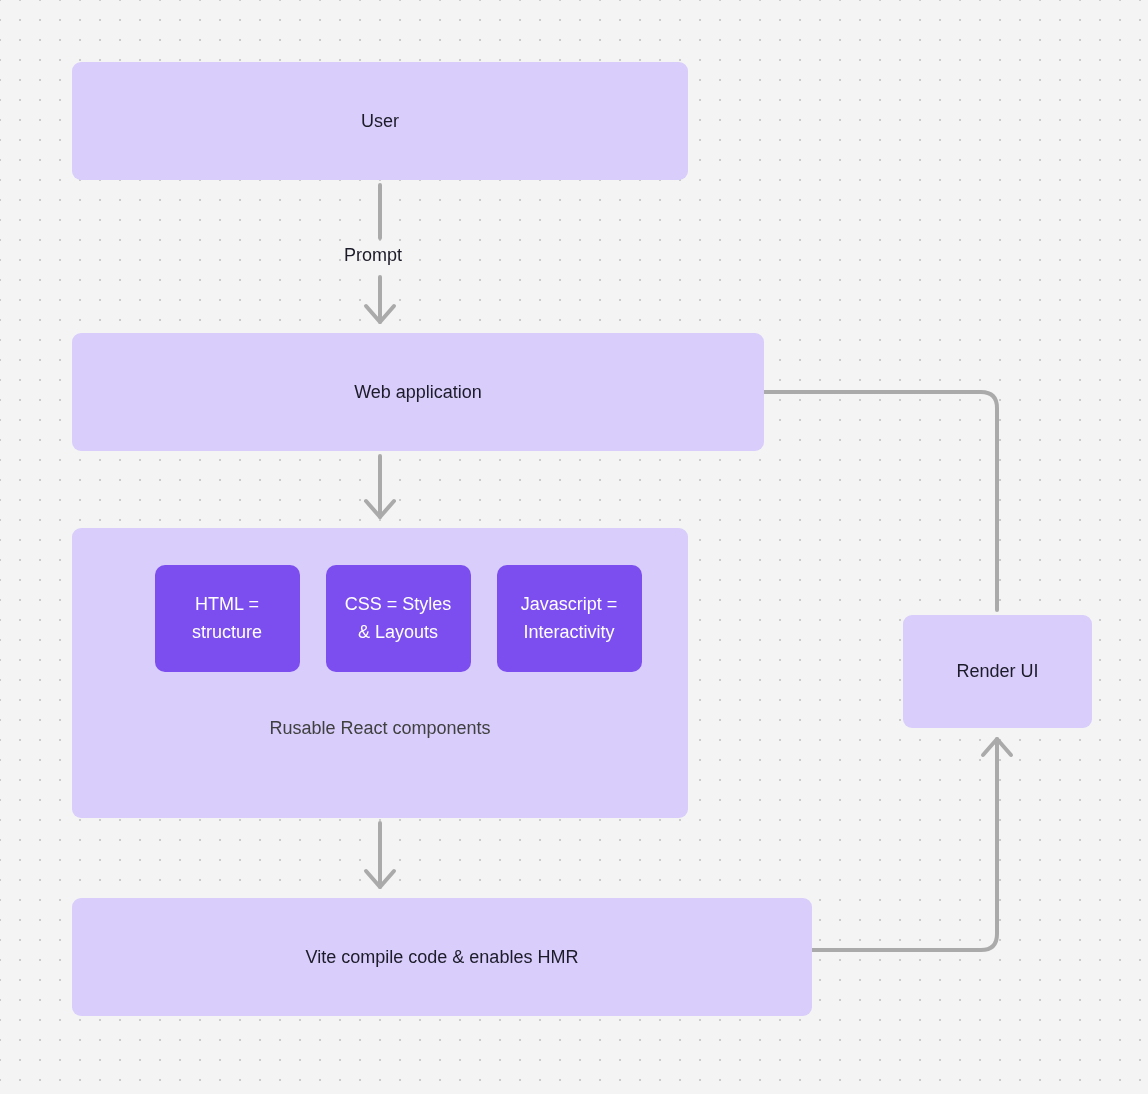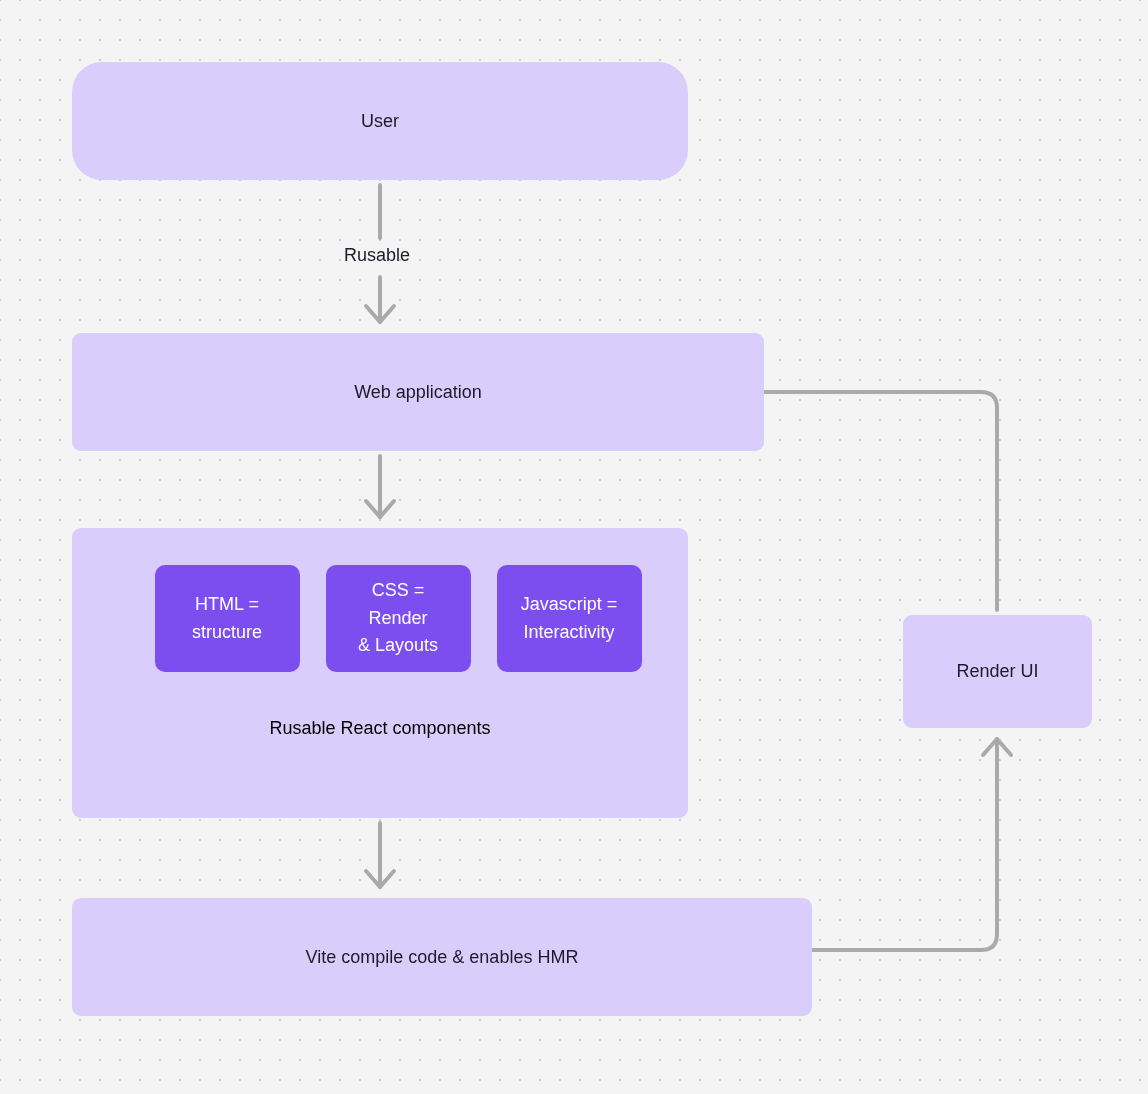--- a/index.html
+++ b/index.html
@@ -39,21 +39,21 @@
     justify-content: center;
     color: #1c1b29;
     font-size: 18px;
     line-height: 1.35;
     text-align: center;
   }
   .node-label {
     display: block;
     padding: 0 14px;
   }
-  #node-user        { left: 72px;  top: 62px;  width: 616px; height: 118px; border-radius: 30px; }
+  #node-user        { left: 72px;  top: 62px;  width: 616px; height: 118px; }
   #node-webapp      { left: 72px;  top: 333px; width: 692px; height: 118px; }
   #node-components  { left: 72px;  top: 528px; width: 616px; height: 290px; align-items: flex-start; justify-content: flex-start; }
   #node-vite        { left: 72px;  top: 898px; width: 740px; height: 118px; }
   #node-render      { left: 903px; top: 615px; width: 189px; height: 113px; }
 
   .chip-row {
     position: absolute;
     left: 0;
     top: 37px;
     width: 652px;
@@ -77,21 +77,21 @@
   }
   .chip span { display: block; padding: 0 8px; }
 
   .group-caption {
     position: absolute;
     left: 0;
     top: 188px;
     width: 616px;
     text-align: center;
     font-size: 18px;
-    color: #000000;
+    color: #404040;
   }
 
   .edge-label {
     position: absolute;
     font-size: 18px;
     color: #1c1b29;
     background: transparent;
     white-space: nowrap;
   }
   #label-prompt {
@@ -133,37 +133,37 @@
         <path d="M722 378 L706 392 L722 406"></path>
       </g>
 
     </g>
   </svg>
 
   <div class="node" id="node-user">
     <span class="node-label">User</span>
   </div>
 
-  <div class="edge-label" id="label-prompt">Rusable</div>
+  <div class="edge-label" id="label-prompt">Prompt</div>
 
   <div class="node" id="node-webapp">
     <span class="node-label">Web application</span>
   </div>
 
   <div class="node" id="node-components">
     <div class="chip-row">
       <div class="chip">
         <span>
             <span style="display: block;">HTML =</span>
             <span style="display: block;">structure</span>
           </span>
       </div>
       <div class="chip">
         <span>
-            <span style="display: block;">CSS = Render</span>
+            <span style="display: block;">CSS = Styles</span>
             <span style="display: block;">&amp; Layouts</span>
           </span>
       </div>
       <div class="chip">
         <span>
             <span style="display: block;">Javascript =</span>
             <span style="display: block;">Interactivity</span>
           </span>
       </div>
     </div>

